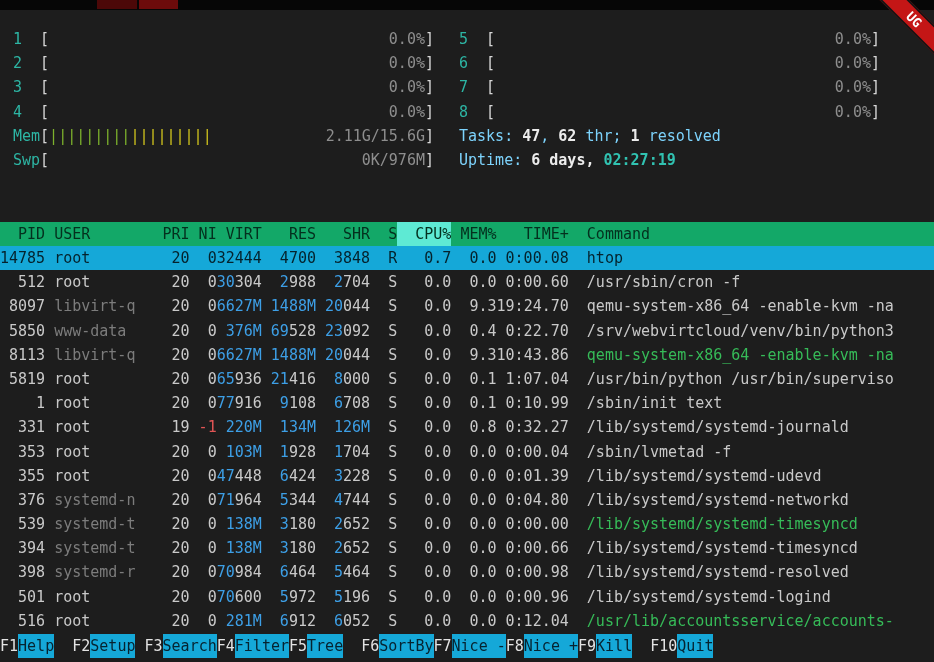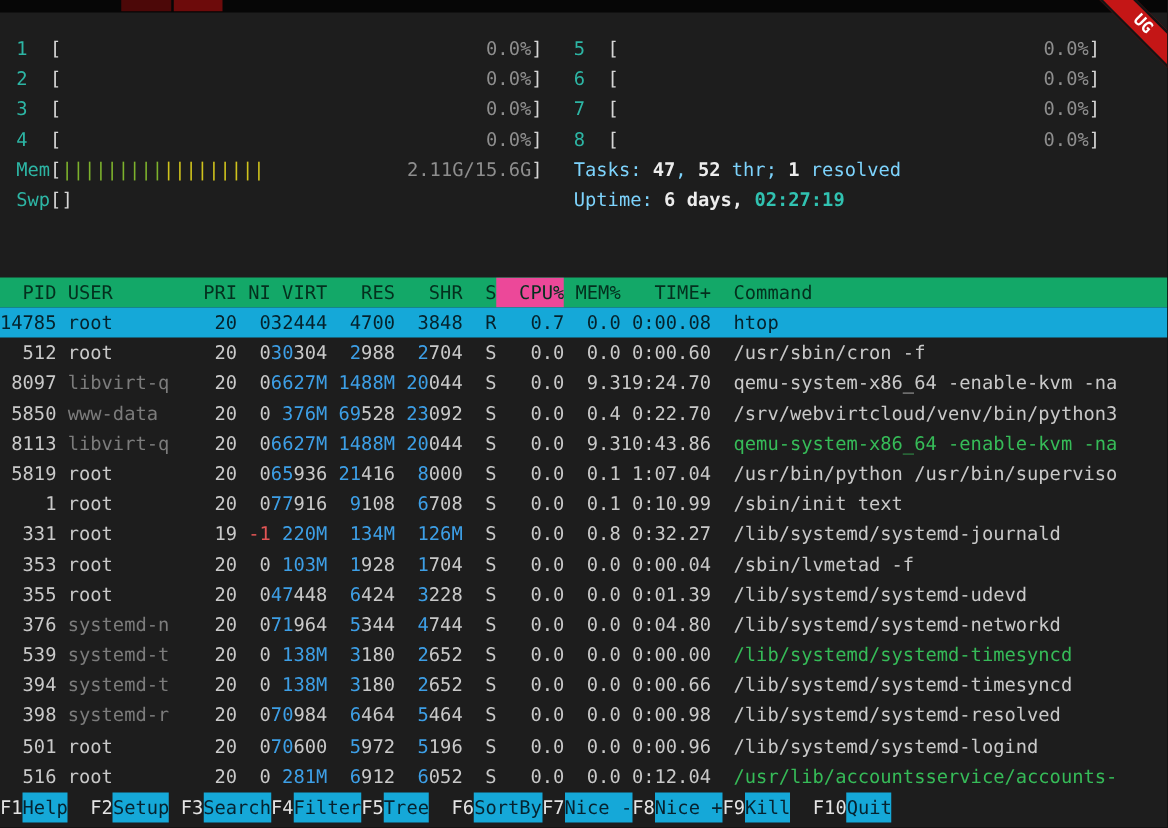--- a/index.html
+++ b/index.html
@@ -39,21 +39,21 @@
   .seg-bold{color:#ececec;font-weight:bold;}
   .seg-boldcyan{color:#31c2b1;font-weight:bold;}
   .seg-dim{color:#9a9a9a;}
   
   .table-header{
     position:absolute;top:222px;left:0;width:934px;height:24px;
     background:#13a868;color:#04301e;display:flex;white-space:pre;overflow:hidden;
   }
   .hcell{display:inline-block;flex:0 0 auto;overflow:hidden;}
   .hcell.grow{flex:1 1 auto;}
-  .hcell.sort{background:#ec4899;}
+  .hcell.sort{background:#5eead4;}
   .rows{position:absolute;top:246px;left:0;width:934px;}
   .prow{display:flex;white-space:pre;height:24.2px;overflow:hidden;}
   .cell{display:inline-block;flex:0 0 auto;overflow:hidden;}
   .cell-command{flex:1 1 auto;}
   .prow .dim{color:#7c7c7c;}
   .neg{color:#e25555;}
   .num-hi{color:#3d9fe6;}
   .thread{color:#36bb58;}
   .selected{background:#15a8d8;}
   .selected .cell,.selected .cell span{color:#05222c !important;}
@@ -78,28 +78,28 @@
     <div class="ribbon">UG</div>
   </div>
 
   <div class="meters">
     <div class="mcol">
         <div class="meter"><span class="mid">1</span><span class="br">[</span><span class="mbody"><span class="mval">0.0%</span></span><span class="br">]</span></div>
         <div class="meter"><span class="mid">2</span><span class="br">[</span><span class="mbody"><span class="mval">0.0%</span></span><span class="br">]</span></div>
         <div class="meter"><span class="mid">3</span><span class="br">[</span><span class="mbody"><span class="mval">0.0%</span></span><span class="br">]</span></div>
         <div class="meter"><span class="mid">4</span><span class="br">[</span><span class="mbody"><span class="mval">0.0%</span></span><span class="br">]</span></div>
         <div class="meter"><span class="mid">Mem</span><span class="br">[</span><span class="mbody"><span class="bar-green">|||||||||</span><span class="bar-yellow">|||||||||</span><span class="mval">2.11G/15.6G</span></span><span class="br">]</span></div>
-        <div class="meter"><span class="mid">Swp</span><span class="br">[</span><span class="br">]</span></div>
+        <div class="meter"><span class="mid">Swp</span><span class="br">[</span><span class="mbody"><span class="mval">0K/976M</span></span><span class="br">]</span></div>
       </div>
     <div class="mcol mcol-right">
         <div class="meter"><span class="mid">5</span><span class="br">[</span><span class="mbody"><span class="mval">0.0%</span></span><span class="br">]</span></div>
         <div class="meter"><span class="mid">6</span><span class="br">[</span><span class="mbody"><span class="mval">0.0%</span></span><span class="br">]</span></div>
         <div class="meter"><span class="mid">7</span><span class="br">[</span><span class="mbody"><span class="mval">0.0%</span></span><span class="br">]</span></div>
         <div class="meter"><span class="mid">8</span><span class="br">[</span><span class="mbody"><span class="mval">0.0%</span></span><span class="br">]</span></div>
-        <div class="stat-line"><span class="seg-label">Tasks: </span><span class="seg-bold">47</span><span class="seg-label">, </span><span class="seg-bold">52</span><span class="seg-label"> thr; </span><span class="seg-bold">1</span><span class="seg-label"> resolved</span></div>
+        <div class="stat-line"><span class="seg-label">Tasks: </span><span class="seg-bold">47</span><span class="seg-label">, </span><span class="seg-bold">62</span><span class="seg-label"> thr; </span><span class="seg-bold">1</span><span class="seg-label"> resolved</span></div>
         <div class="stat-line"><span class="seg-label">Uptime: </span><span class="seg-bold">6 days, </span><span class="seg-boldcyan">02:27:19</span></div>
       </div>
   </div>
 
   <div class="table-header"><span class="hcell" style="width: 5ch; text-align: right;">PID</span><span class="hcell" style="width: 9ch; text-align: left; margin-left: 1ch;">USER</span><span class="hcell" style="width: 6ch; text-align: right;">PRI</span><span class="hcell" style="width: 3ch; text-align: right;">NI</span><span class="hcell" style="width: 5ch; text-align: right;">VIRT</span><span class="hcell" style="width: 6ch; text-align: right;">RES</span><span class="hcell" style="width: 6ch; text-align: right;">SHR</span><span class="hcell" style="width: 3ch; text-align: right;">S</span><span class="hcell sort" style="width: 6ch; text-align: right;">CPU%</span><span class="hcell" style="width: 5ch; text-align: right;">MEM%</span><span class="hcell" style="width: 8ch; text-align: right;">TIME+</span><span class="hcell grow" style="text-align: left; margin-left: 2ch;">Command</span></div>
 
   <div class="rows">
       <div class="prow selected"><span class="cell cell-pid" style="width: 5ch; text-align: right;">14785</span><span class="cell cell-user" style="width: 9ch; text-align: left; margin-left: 1ch;">root</span><span class="cell cell-pri" style="width: 6ch; text-align: right;">20</span><span class="cell cell-ni" style="width: 3ch; text-align: right;">0</span><span class="cell cell-virt" style="width: 5ch; text-align: right;"><span class="num-hi">32</span>444</span><span class="cell cell-res" style="width: 6ch; text-align: right;"><span class="num-hi">4</span>700</span><span class="cell cell-shr" style="width: 6ch; text-align: right;"><span class="num-hi">3</span>848</span><span class="cell cell-s" style="width: 3ch; text-align: right;">R</span><span class="cell cell-cpu" style="width: 6ch; text-align: right;">0.7</span><span class="cell cell-mem" style="width: 5ch; text-align: right;">0.0</span><span class="cell cell-time" style="width: 8ch; text-align: right;">0:00.08</span><span class="cell cell-command grow" style="text-align: left; margin-left: 2ch;">htop</span></div>
       <div class="prow"><span class="cell cell-pid" style="width: 5ch; text-align: right;">512</span><span class="cell cell-user" style="width: 9ch; text-align: left; margin-left: 1ch;">root</span><span class="cell cell-pri" style="width: 6ch; text-align: right;">20</span><span class="cell cell-ni" style="width: 3ch; text-align: right;">0</span><span class="cell cell-virt" style="width: 5ch; text-align: right;"><span class="num-hi">30</span>304</span><span class="cell cell-res" style="width: 6ch; text-align: right;"><span class="num-hi">2</span>988</span><span class="cell cell-shr" style="width: 6ch; text-align: right;"><span class="num-hi">2</span>704</span><span class="cell cell-s" style="width: 3ch; text-align: right;">S</span><span class="cell cell-cpu" style="width: 6ch; text-align: right;">0.0</span><span class="cell cell-mem" style="width: 5ch; text-align: right;">0.0</span><span class="cell cell-time" style="width: 8ch; text-align: right;">0:00.60</span><span class="cell cell-command grow" style="text-align: left; margin-left: 2ch;">/usr/sbin/cron -f</span></div>
       <div class="prow"><span class="cell cell-pid" style="width: 5ch; text-align: right;">8097</span><span class="cell cell-user dim" style="width: 9ch; text-align: left; margin-left: 1ch;">libvirt-q</span><span class="cell cell-pri" style="width: 6ch; text-align: right;">20</span><span class="cell cell-ni" style="width: 3ch; text-align: right;">0</span><span class="cell cell-virt" style="width: 5ch; text-align: right;"><span class="num-hi">6627M</span></span><span class="cell cell-res" style="width: 6ch; text-align: right;"><span class="num-hi">1488M</span></span><span class="cell cell-shr" style="width: 6ch; text-align: right;"><span class="num-hi">20</span>044</span><span class="cell cell-s" style="width: 3ch; text-align: right;">S</span><span class="cell cell-cpu" style="width: 6ch; text-align: right;">0.0</span><span class="cell cell-mem" style="width: 5ch; text-align: right;">9.3</span><span class="cell cell-time" style="width: 8ch; text-align: right;">19:24.70</span><span class="cell cell-command grow" style="text-align: left; margin-left: 2ch;">qemu-system-x86_64 -enable-kvm -na</span></div>

